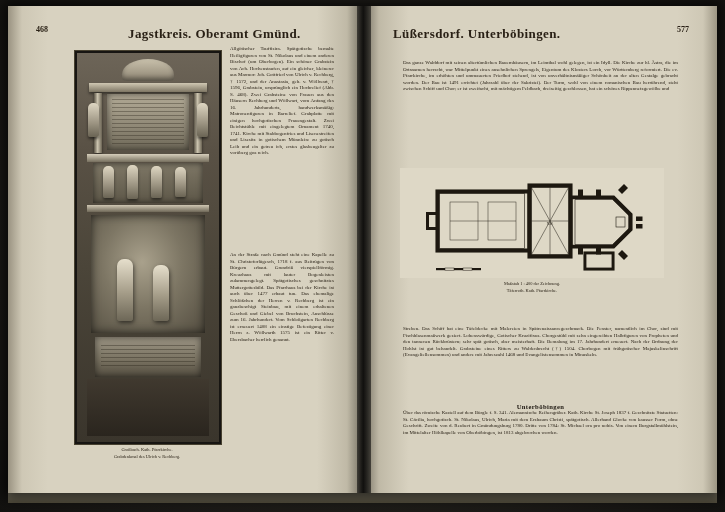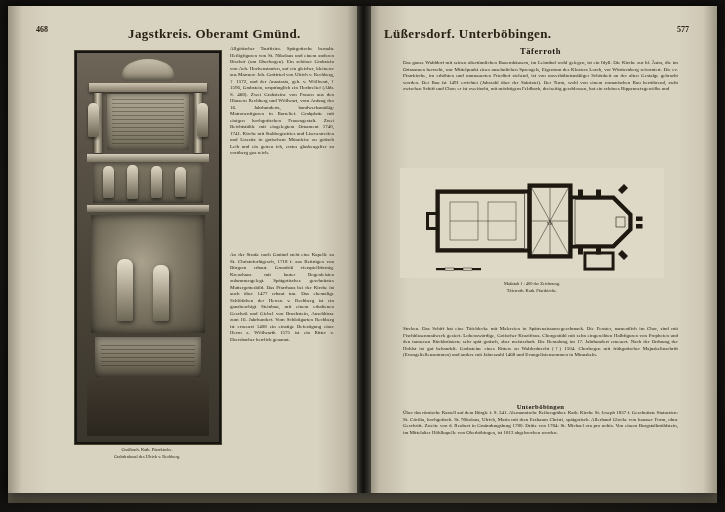--- a/index.html
+++ b/index.html
@@ -357,24 +357,23 @@
       <div class="plate-caption" style="top:441px;">Großbach.  Kath. Pfarrkirche.</div>
       <div class="plate-caption" style="top:448px;">Grabdenkmal des Ulrich v. Rechberg.</div>
 
       <div class="col" style="left:222px; top:40px; width:104px;">Allgötischer Tauffisira. Spätgotische bemalte Heiligfiguren von St. Nikolaus und einem anderen Bischof (um Oberbogen). Ein schöner Grabstein von Ach. Hochenstaufen, auf ein gleicher, kleinerer aus Marmor: Joh. Gottfried von Ulrich v. Rechberg, † 1572, und der Anastasia, geb. v. Wöllwart, † 1596, Grabstein, ursprünglich ein Hochrelief (Abb. S. 468). Zwei Grabsteine von Frauen aus den Häusern Rechberg und Wöllwart, vom Anfang des 16. Jahrhunderts, handwerksmäßig: Matronenfiguren in Barrelief. Grabplatte mit einigen hochgotischen Frauengestalt. Zwei Beichtstühle mit eingelegtem Ornament 1740, 1741. Kirche mit Stabbogenfries und Lisenestreifen und Lisesitz in gotischem Münnlein: zu gotisch Leib und ein getreu ich, erstes glasbeugelter zu vorüberg goa reich.</div>
 
       <div class="col" style="left:222px; top:246px; width:104px;">An der Straße nach Gmünd steht eine Kapelle zu St. Christoforlügesch, 1718 f. aus Beitrügen von Bürgern erbaut. Grundriß vierspiellförmig. Kreuzhaus mit lauter Bogenleisten zulammengelegt. Spätgotisches geschnitztes Muttergottesbild. Das Pfarrhaus bei der Kirche ist auch über 1477 erbaut tun. Das ehemalige Schlößchen der Herren v. Rechberg ist ein ganzbeschigt Steinbau, mit einem erhaltenen Geschoß und Giebel von Bruchstein, Anschlüsse zum 16. Jahrhundert. Vom Schloßgarten Rechberg ist erneuert 1408 ein einstige Befestigung einer Herrn z. Wöllwarth 1575 ist ein Ritter v. Ebersbacher herrlich genannt.</div>
     </div>
 
     <div class="page right">
 
-      <div class="runhead" style="left:21px;">Lüßersdorf.   Unterböbingen.</div>
+      <div class="runhead" style="left:30px;">Lüßersdorf.   Unterböbingen.</div>
       <div class="folio" style="right:28px;">577</div>
 
-      <div class="heading" style="position:absolute; left:40px; top:40px; width:275px;">Täferroth</div>
 
       <div class="col" style="left:40px; top:54px; width:275px;">Das ganze Walddorf mit seinen altertümlichen Bauernhäusern, im Leimthal wohl gelegen, ist ein Idyll. Die Kirche zur hl. Ästra, die im Ortsnamen herrscht, war Mittelpunkt eines ansehnlichen Sprengels, Eigentum des Klosters Lorch, vor Württemberg reformiert. Die ev. Pfarrkirche, im erhöhten und ummauerten Friedhof stehend, ist von unverhältnismäßiger Schönheit an der alten Gestalge gebracht worden. Der Bau ist 1491 errichtet (Jahrzahl über der Sakristei). Der Turm, wohl von einem romanischen Bau herrührend, steht zwischen Schiff und Chor; er ist zweifacht, mit mächtigem Feldbach, dreiseitig geschlossen, hat ein schönes Rippennetzgewölbe und</div>
 
       <div class="col" style="left:40px; top:320px; width:275px;">Streben. Das Schiff hat eine Täfeldecke mit Malereien in Spätrenaissancegeschmack. Die Fenster, namentlich im Chor, sind mit Fischblasenmaßwerk geziert. Lobenswürdige, Gotischer Kruzifixus. Chorgestühl mit zehn eingereihten Halbfiguren von Propheten und den tannenen Rückbrüstern; sehr spät gotisch, aber meisterhaft. Die Bemalung im 17. Jahrhundert erneuert. Nach der Ordnung der Hohlst ist gut behandelt. Grabsteine eines Ritters zu Waldenbrecht (†) 1504. Chorbogen mit frühgotischer Majuskelinschrift (Evangeliellensommen) und andere mit Jahreszahl 1468 und Evangelistensommen in Minuskeln.</div>
 
       <div class="subheading" style="position:absolute; left:40px; top:392px; width:275px;">Unterböbingen</div>
 
       <div class="col" style="left:40px; top:404px; width:275px;">Über das römische Kastell auf dem Bürgle f. S. 341. Alemannische Reihengräber. Kath. Kirche St. Joseph 1837 f. Geschnitzte Statuetten: St. Cäcilia, hochgotisch. St. Nikolaus, Ulrich, Maria mit dem Erzbaum Christi, spätgotisch. Allerhand Glocke von kausser Form, ohne Geschrift. Zweite von d. Reubert in Gmündungsburg 1780. Dritte von 1784: St. Michael ora pro nobis. Von einem Burgstallmühlstein, im Mittelalter Höhlkapelle von Oberböbingen, ist 1813 abgebrochen worden.</div>
     </div>
 

